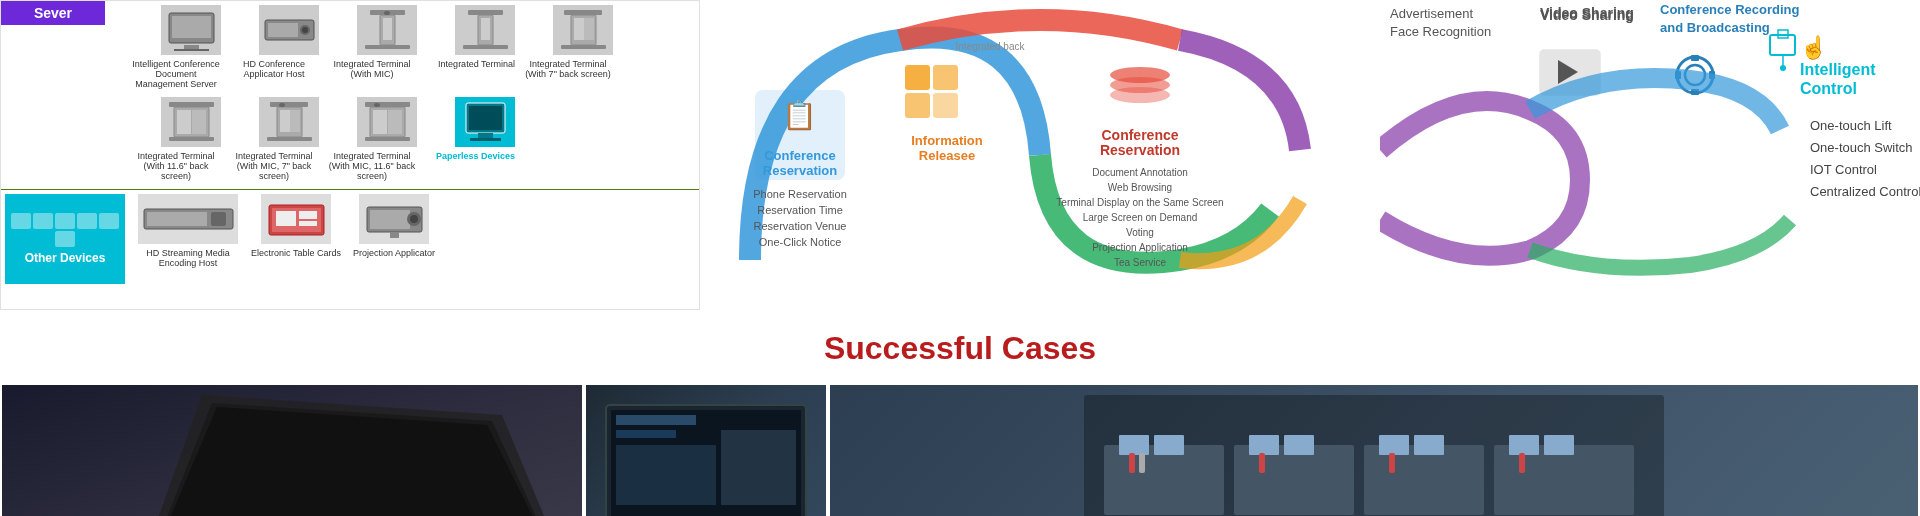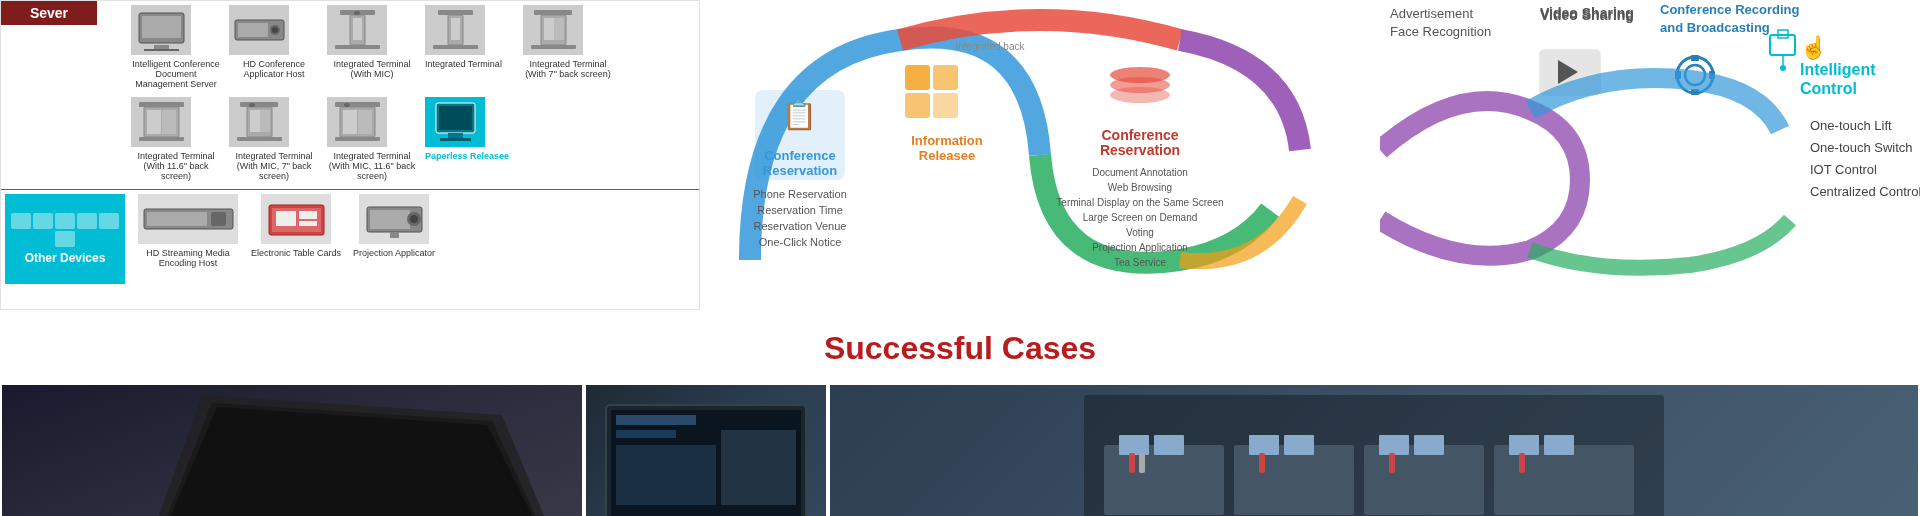--- a/index.html
+++ b/index.html
@@ -15,43 +15,43 @@
     .left-panel {
       position: absolute;
       left: 0; top: 0;
       width: 700px;
       min-height: 310px;
       background: #fff;
       border: 1px solid #e0e0e0;
     }
 
     .server-header {
-      background: #7f1d1d;
+      background: #6d28d9;
       color: #fff;
       font-weight: bold;
       font-size: 14px;
       padding: 4px 8px;
       text-align: center;
-      width: 96px;
+      width: 104px;
       position: absolute;
       top: 0; left: 0;
     }
 
     .device-grid {
       display: flex;
       flex-wrap: wrap;
       padding: 4px 4px 4px 130px;
       gap: 8px;
       min-height: 160px;
     }
 
     .device-item {
       display: flex;
       flex-direction: column;
-      align-items: flex-start;
+      align-items: flex-end;
       width: 90px;
       font-size: 10px;
       text-align: center;
       color: #333;
     }
 
     .device-icon {
       width: 60px;
       height: 50px;
       background: #ccc;
@@ -309,21 +309,21 @@
 
     <div class="device-item highlight">
       <div class="device-icon" style="background:#00bcd4;">
         <svg width="55" height="45" viewBox="0 0 55 45">
           <rect x="8" y="3" width="39" height="30" rx="2" fill="#007a8a" stroke="#fff" stroke-width="1"></rect>
           <rect x="11" y="6" width="33" height="24" fill="#004d5a"></rect>
           <rect x="20" y="33" width="15" height="5" fill="#007a8a"></rect>
           <rect x="12" y="38" width="31" height="3" fill="#006070"></rect>
         </svg>
       </div>
-      <span class="device-label" style="font-size:9px;color:#00bcd4;font-weight:bold;">Paperless Releasee</span>
+      <span class="device-label" style="font-size:9px;color:#00bcd4;font-weight:bold;">Paperless Devices</span>
     </div>
 
   </div>
 
   <div class="bottom-row">
 
     <div class="other-devices-box">
       <div class="other-device-icons">
         <div class="mini-icon"></div>
         <div class="mini-icon"></div>

